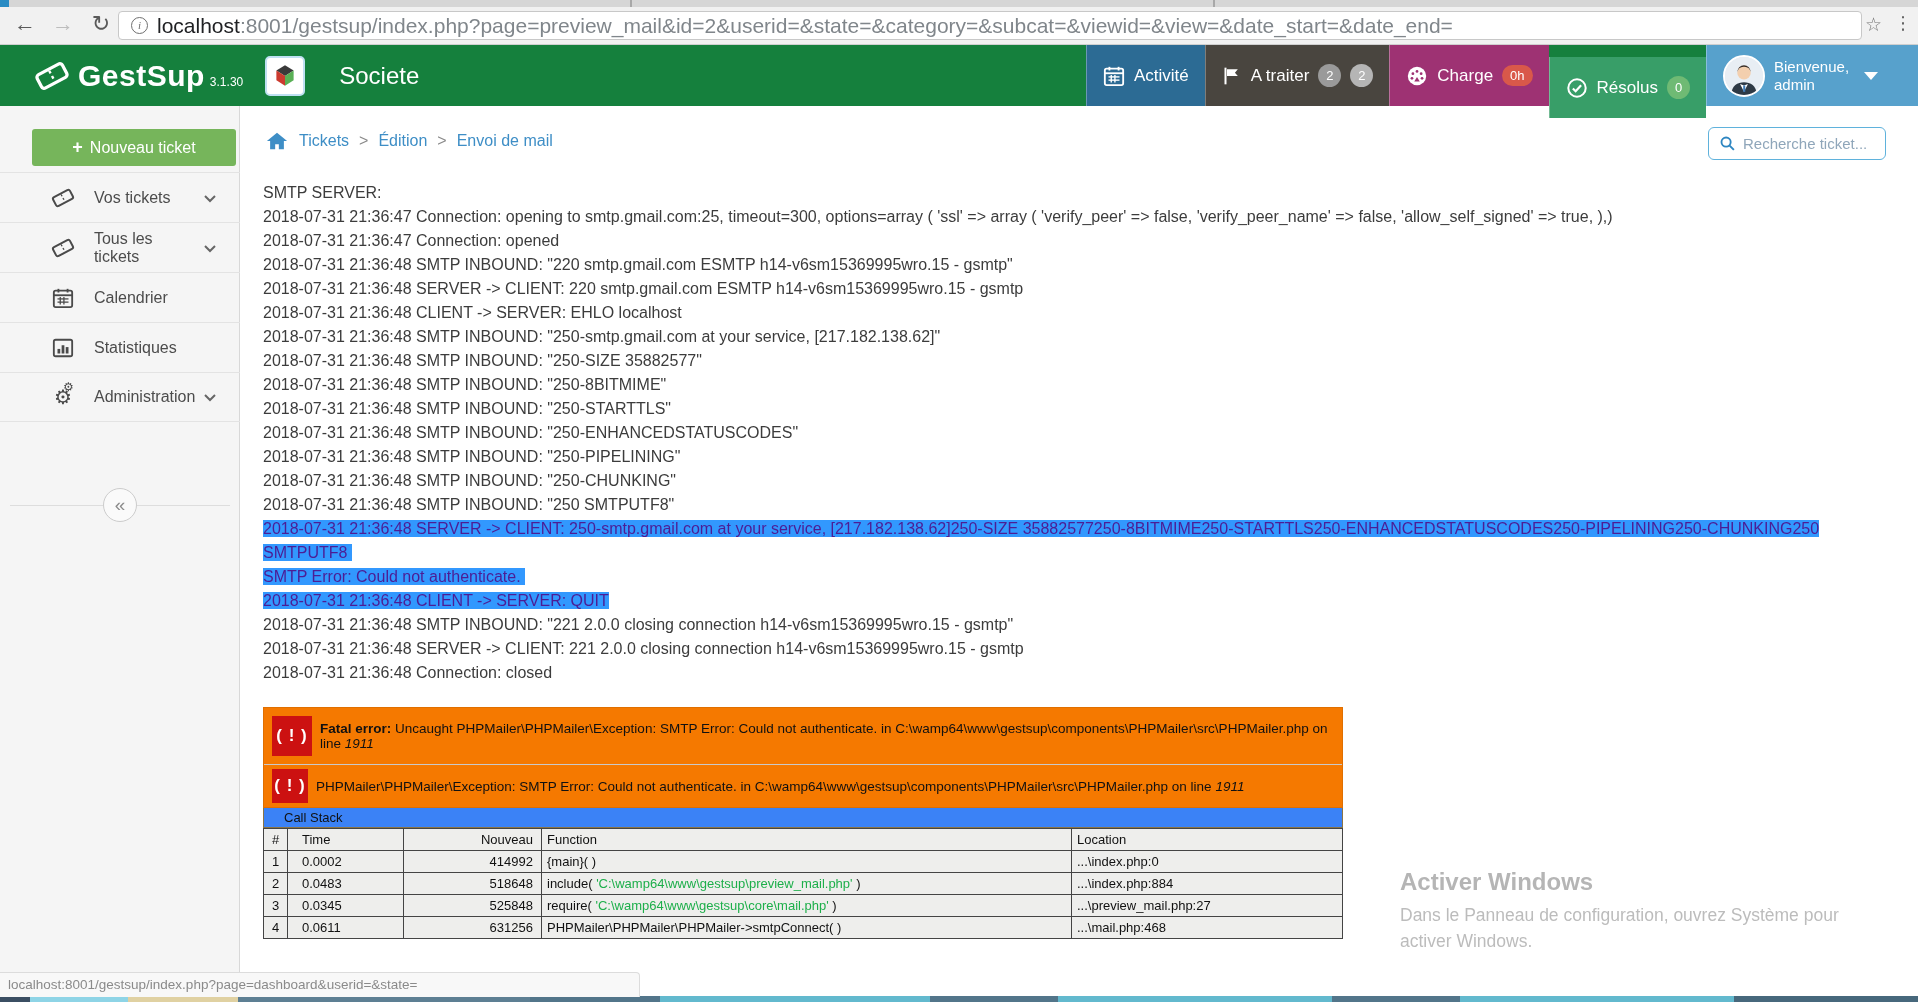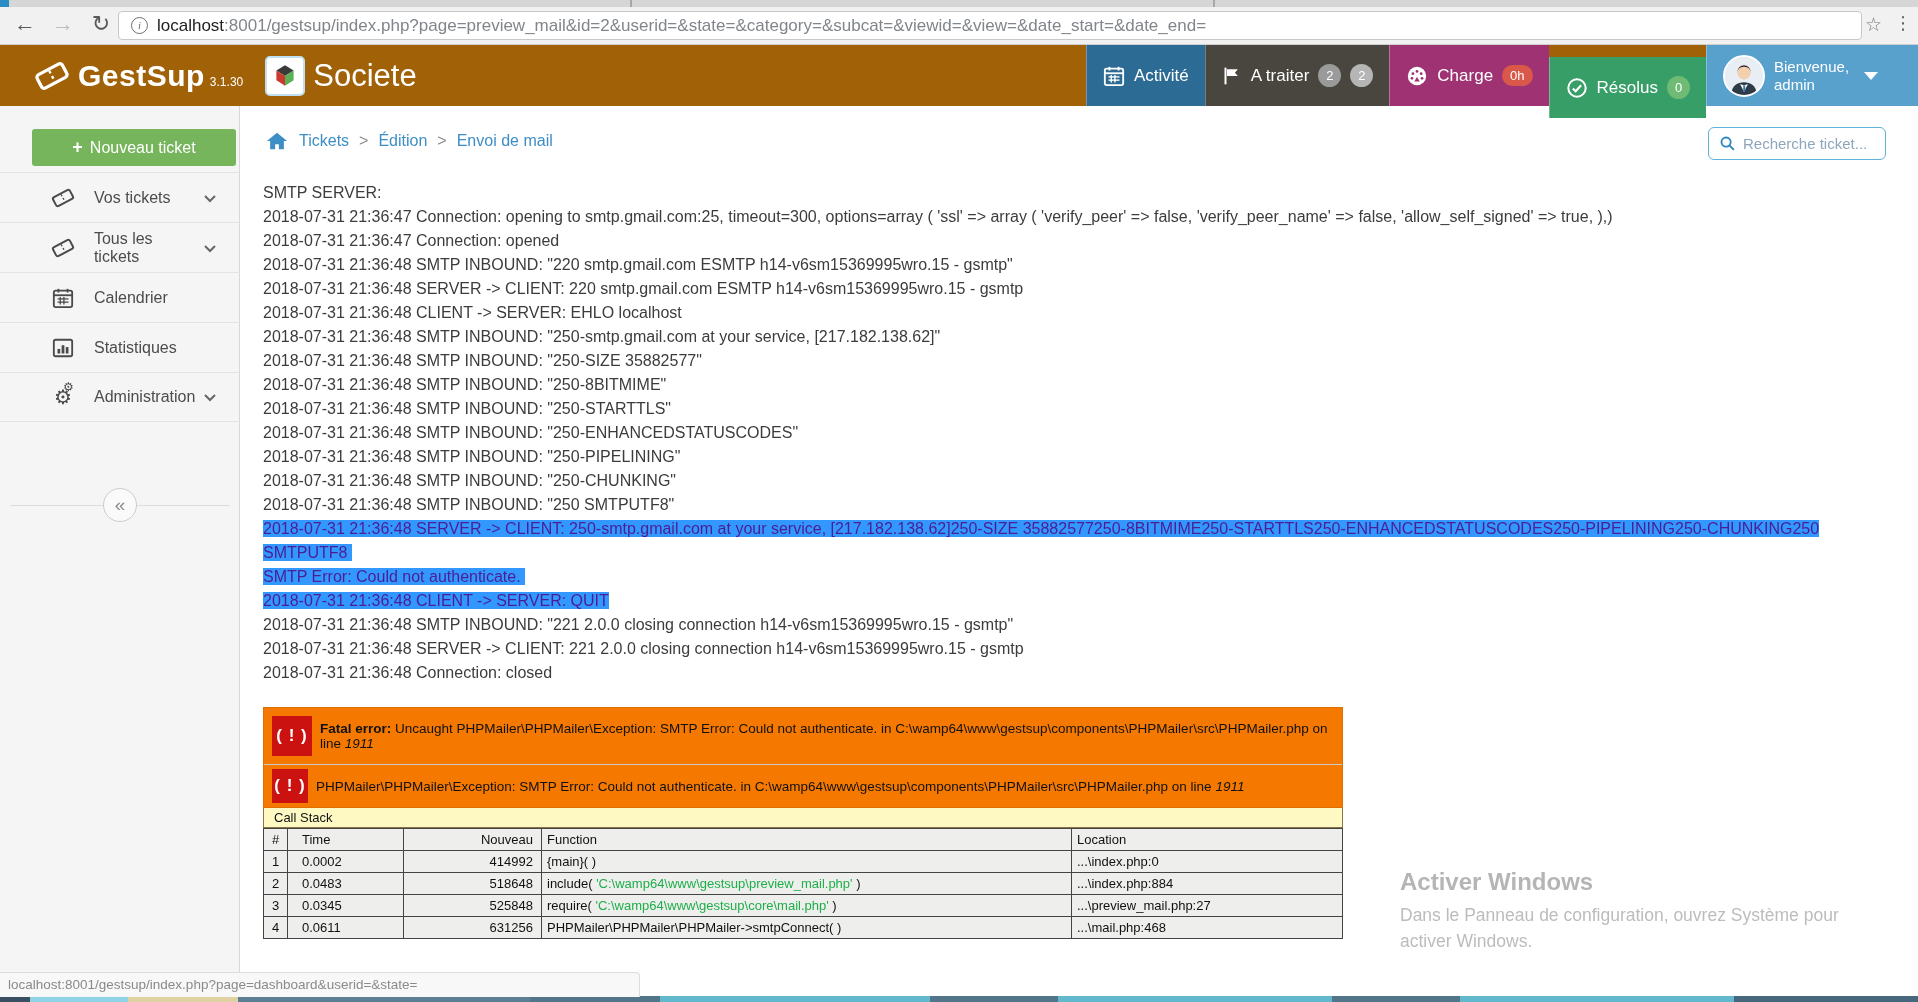--- a/index.html
+++ b/index.html
@@ -9,33 +9,33 @@
 
   
   #tab-strip { position:absolute; left:0; top:0; width:1918px; height:7px; background:#d6d6d6; }
   #tab-strip .fav { position:absolute; left:0; top:0; width:9px; height:7px; background:#2a8cc4; }
   #tab-strip .divider { position:absolute; top:0; width:2px; height:7px; background:#a8a8a8; }
   #toolbar { position:absolute; left:0; top:7px; width:1918px; height:38px; background:#f1f1f1; border-bottom:1px solid #cfcfcf; }
   .nav-glyph { position:absolute; top:4px; font-size:22px; color:#5a5a5a; width:30px; text-align:center; cursor:pointer; }
   #fwd-btn { color:#bdbdbd; }
   #url-box { position:absolute; left:118px; top:4px; width:1744px; height:29px; background:#fff; border:1px solid #c8c8c8; border-radius:4px; display:flex; align-items:center; }
   #info-icon { margin-left:12px; width:17px; height:17px; border:1.5px solid #6f6f6f; border-radius:50%; color:#6f6f6f; font-size:11px; line-height:14px; text-align:center; font-family:"Liberation Serif", serif; font-style:italic; flex:0 0 auto; }
-  #url-text { margin-left:9px; font-size:17px; color:#80868b; white-space:nowrap; overflow:hidden; }
+  #url-text { margin-left:9px; font-size:21px; color:#80868b; white-space:nowrap; overflow:hidden; }
   #url-text b { color:#202124; font-weight:normal; }
   #star-btn { position:absolute; right:36px; top:6px; font-size:19px; color:#767676; }
   #menu-dots { position:absolute; right:6px; top:5px; font-size:18px; color:#5a5a5a; letter-spacing:0; }
 
   
-  #app-header { position:absolute; left:0; top:45px; width:1918px; height:61px; background:#a16207; color:#fff; }
+  #app-header { position:absolute; left:0; top:45px; width:1918px; height:61px; background:#15803d; color:#fff; }
   #brand { position:absolute; left:34px; top:0; height:61px; display:flex; align-items:center; }
   #logo-ticket { width:36px; height:36px; transform:rotate(-28deg); }
   #brand-name { font-size:30px; font-weight:bold; margin-left:8px; letter-spacing:0.5px; }
   #brand-version { font-size:12px; margin-left:5px; margin-top:12px; }
   #cube-tile { width:40px; height:40px; background:#fff; border:2px solid #bfe0f2; border-radius:5px; margin-left:22px; display:flex; align-items:center; justify-content:center; }
-  #company-name { font-size:31px; margin-left:8px; font-weight:normal; }
+  #company-name { font-size:24px; margin-left:34px; font-weight:normal; }
   #header-nav { position:absolute; right:0; top:0; height:61px; display:flex; }
   .nav-tab { height:61px; display:flex; align-items:center; padding:0 16px; gap:9px; font-size:17px; cursor:pointer; border-left:1px solid rgba(255,255,255,0.3); }
   #tab-activite { background:#2c6b94; }
   #tab-traiter  { background:#49453f; }
   #tab-charge   { background:#9e3273; }
   #tab-resolus  { background:#389e68;margin-top:12px; }
   #tab-user     { background:#57a1cc; width:212px; }
   .badge-circle { width:23px; height:23px; border-radius:50%; background:#9a9a9a; color:#fff; font-size:13px; display:flex; align-items:center; justify-content:center; }
   .badge-circle.lighter { background:#b5b5b5; }
   .badge-pill { background:#d9584a; color:#fff; font-size:13px; border-radius:11px; padding:3px 8px; }
@@ -75,21 +75,21 @@
   
   #php-error { position:absolute; left:263px; top:707px; width:1080px; }
   #err-orange { background:#f57900; border:1px solid #e06f00; }
   .err-row { display:flex; align-items:center; padding:6px 8px; }
   .err-row.first { height:57px; border-bottom:1px solid #c9c9c9; }
   .err-row.second { height:42px; }
   .err-icon { width:40px; height:40px; background:#cc1111; color:#fff; font-weight:bold; font-size:17px; display:flex; align-items:center; justify-content:center; flex:0 0 auto; letter-spacing:1px; }
   .err-row.second .err-icon { width:36px; height:34px; }
   .err-text { margin-left:8px; font-size:13.5px; color:#111; }
   .err-text i { font-style:italic; }
-  #cs-title { background:#fef9c3; border:1px solid #8a7446; border-top:none; font-size:13px; padding:2px 10px; color:#111; }
+  #cs-title { background:#3b82f6; border:1px solid #8a7446; border-top:none; font-size:13px; padding:2px 20px; color:#111; }
   #cs-table { width:100%; border-collapse:collapse; font-size:13px; color:#111; background:#eeeeec; }
   #cs-table th, #cs-table td { border:1px solid #444; padding:3px 5px; font-weight:normal; text-align:left; height:19px; }
   .c-num { width:24px; text-align:center !important; }
   .c-time { width:116px; padding-left:14px !important; }
   .c-mem { width:138px; text-align:right !important; padding-right:8px !important; }
   .c-func { width:530px; }
   .green { color:#1daf4a; }
 
   
   #watermark { position:absolute; left:1400px; top:868px; color:#b5b5b5; }

